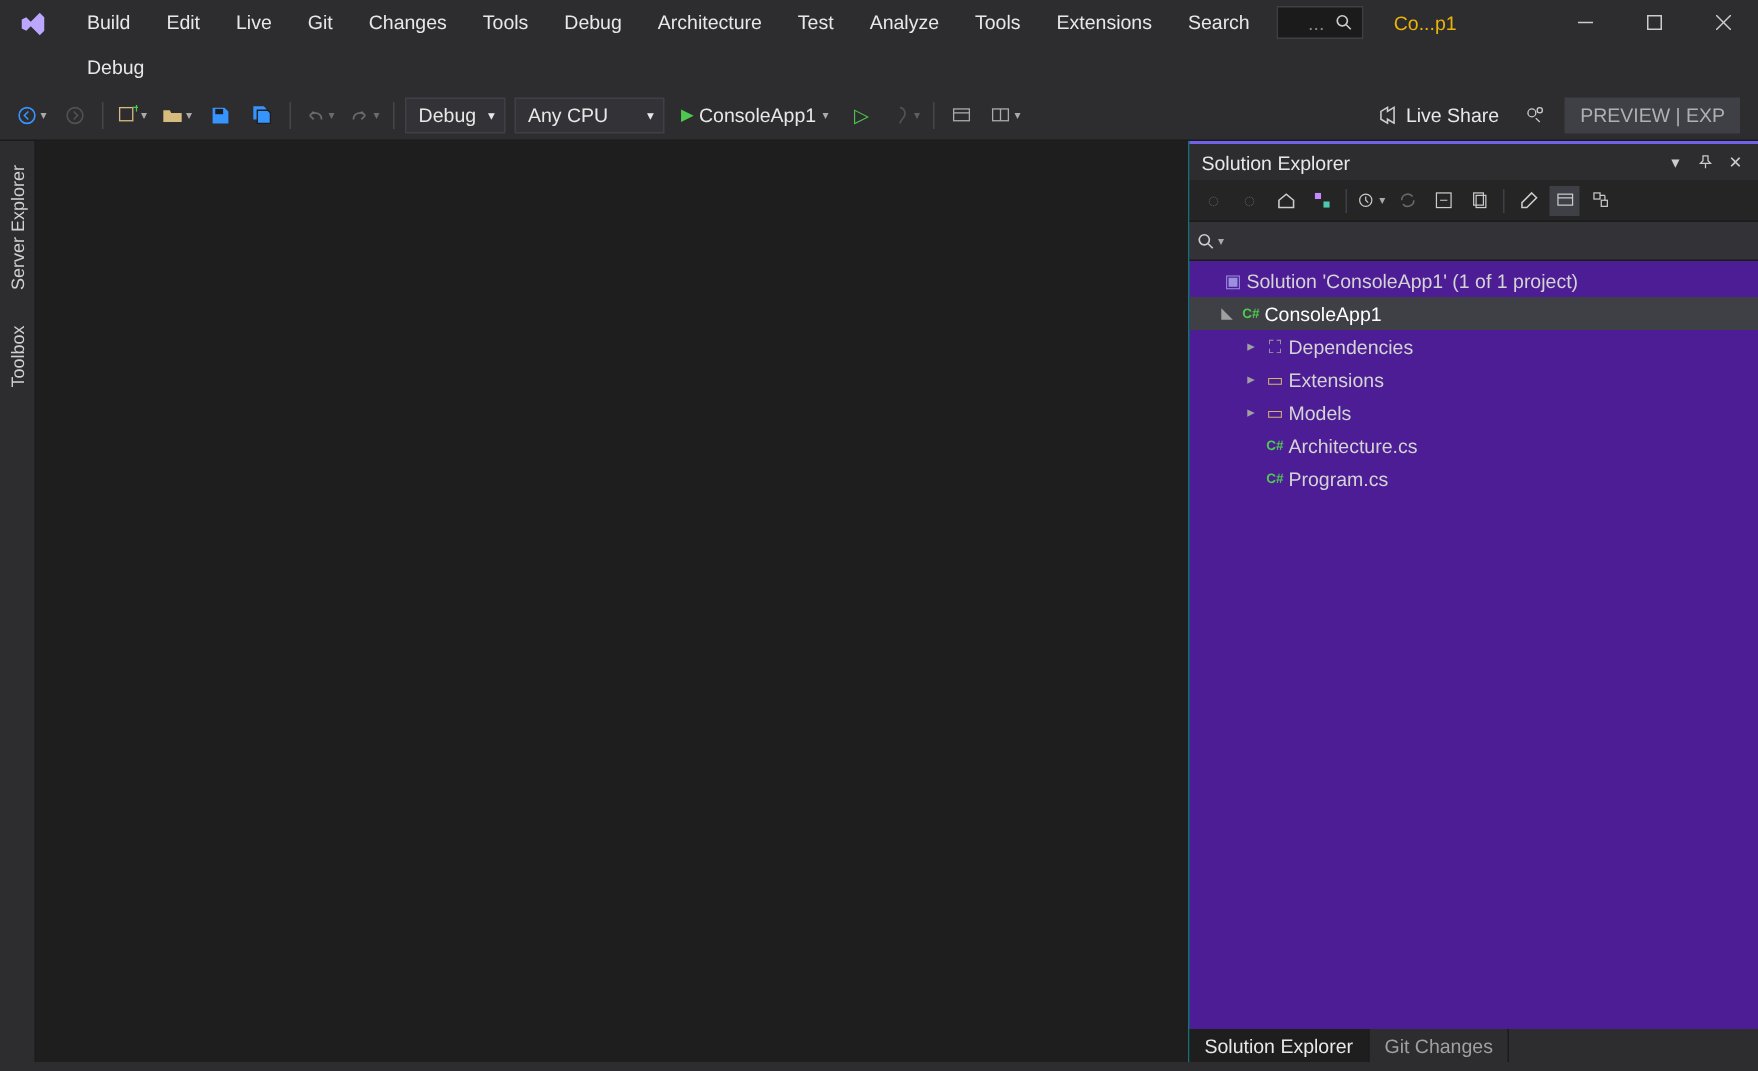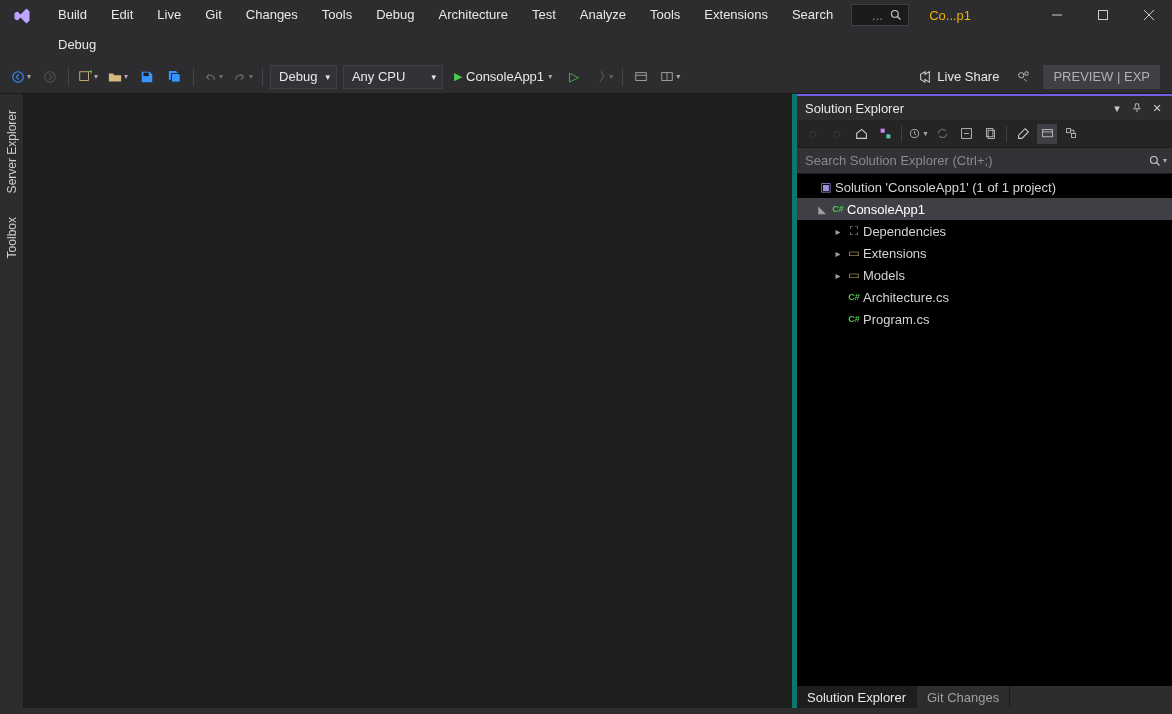--- a/index.html
+++ b/index.html
@@ -27,21 +27,21 @@
 .preview-btn { background:#3f3f46; color:#b0b0b0; height:24px; padding:0 10px; display:flex; align-items:center; margin:0 6px;}
 .tiny-chev{ font-size:8px; margin-left:2px; color:#aaa;}
 
 
 .main { flex:1; display:flex; overflow:hidden; }
 .left-rail { width:24px; background:#2d2d30; display:flex; flex-direction:column; align-items:center; gap:8px; padding-top:8px; border-right:1px solid #1b1b1c;}
 .rail-tab { writing-mode: vertical-rl; transform: rotate(180deg); color:#d0d0d0; padding:8px 2px; font-size:12px;}
 .editor-area { flex:1; background:#1e1e1e; }
 
 
-.panel { width:380px; display:flex; flex-direction:column; background:#000000; border-left:5px solid #0f766e;justify-content:space-between;}
+.panel { width:380px; display:flex; flex-direction:column; background:#4c1d95; border-left:1px solid #0f766e;justify-content:space-between;}
 .panel-accent { height:2px; background:#7160e8; }
 .panel-header { display:flex; align-items:center; background:#2d2d30; height:24px; padding:0 6px;}
 .panel-title { flex:1; color:#e8e8e8; padding-left:2px; }
 .hdr-icon { width:18px; height:18px; display:flex; align-items:center; justify-content:center; color:#ccc; font-size:11px; margin-left:2px;}
 .panel-toolbar { display:flex; align-items:center; height:28px; background:#252526; padding:0 6px; gap:4px; border-bottom:1px solid #1b1b1c;}
 .ptb-btn { width:20px; height:20px; display:flex; align-items:center; justify-content:center; color:#b8b8b8;}
 .ptb-btn.active { background:#3f3f46; }
 .ptb-sep { width:1px; height:16px; background:#3f3f46; margin:0 2px;}
 .panel-search { display:flex; align-items:center; background:#333337; height:26px; margin:0; border-bottom:1px solid #1b1b1c;}
 .panel-search input { flex:1; background:transparent; border:none; outline:none; color:#ccc; padding:0 8px; font-size:13px;}
@@ -297,21 +297,20 @@
       <div class="ptb-btn">
           <svg width="13" height="13" viewBox="0 0 16 16">
             <rect x="2" y="2" width="5" height="5" fill="none" stroke="#ccc"></rect>
             <rect x="8" y="8" width="5" height="5" fill="none" stroke="#ccc"></rect>
             <line x1="7" y1="4" x2="11" y2="4" stroke="#ccc"></line>
             <line x1="11" y1="4" x2="11" y2="8" stroke="#ccc"></line>
           </svg>
         </div>
     </div>
     <div class="panel-search">
-      <input placeholder="Search Solution Explorer (Ctrl+;)" style="">
       <div class="search-btn">
           <svg width="12" height="12" viewBox="0 0 16 16">
             <circle cx="6.5" cy="6.5" r="4.5" fill="none" stroke="#ccc" stroke-width="1.5"></circle>
             <line x1="10" y1="10" x2="14" y2="14" stroke="#ccc" stroke-width="1.5"></line>
           </svg>
           <span class="tiny-chev">▾</span>
         </div>
     </div>
     <div class="tree">
       <div class="node depth0">

